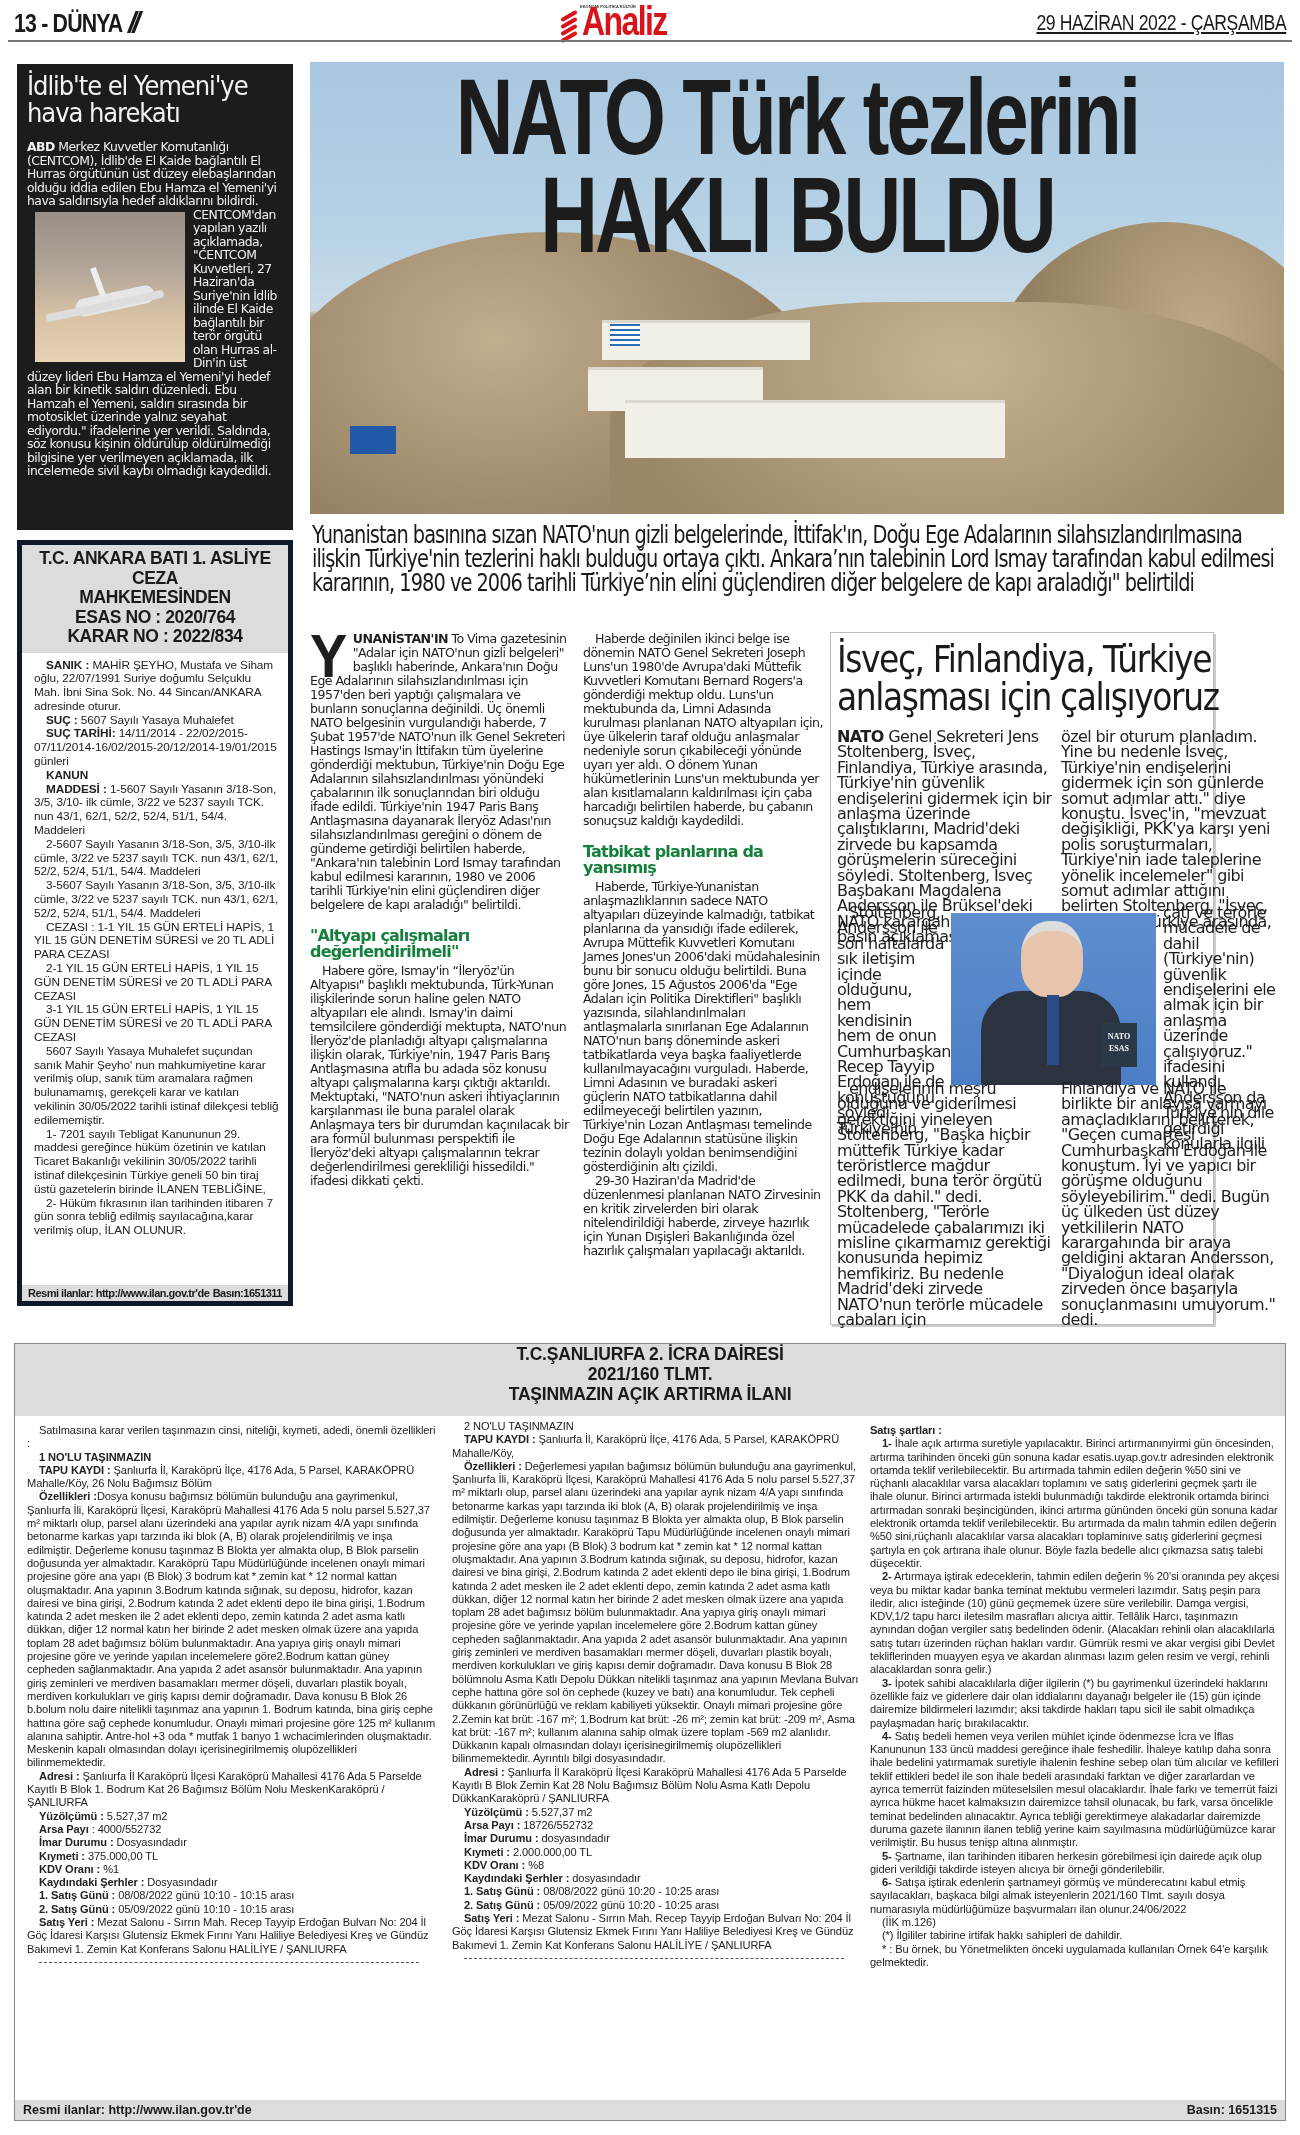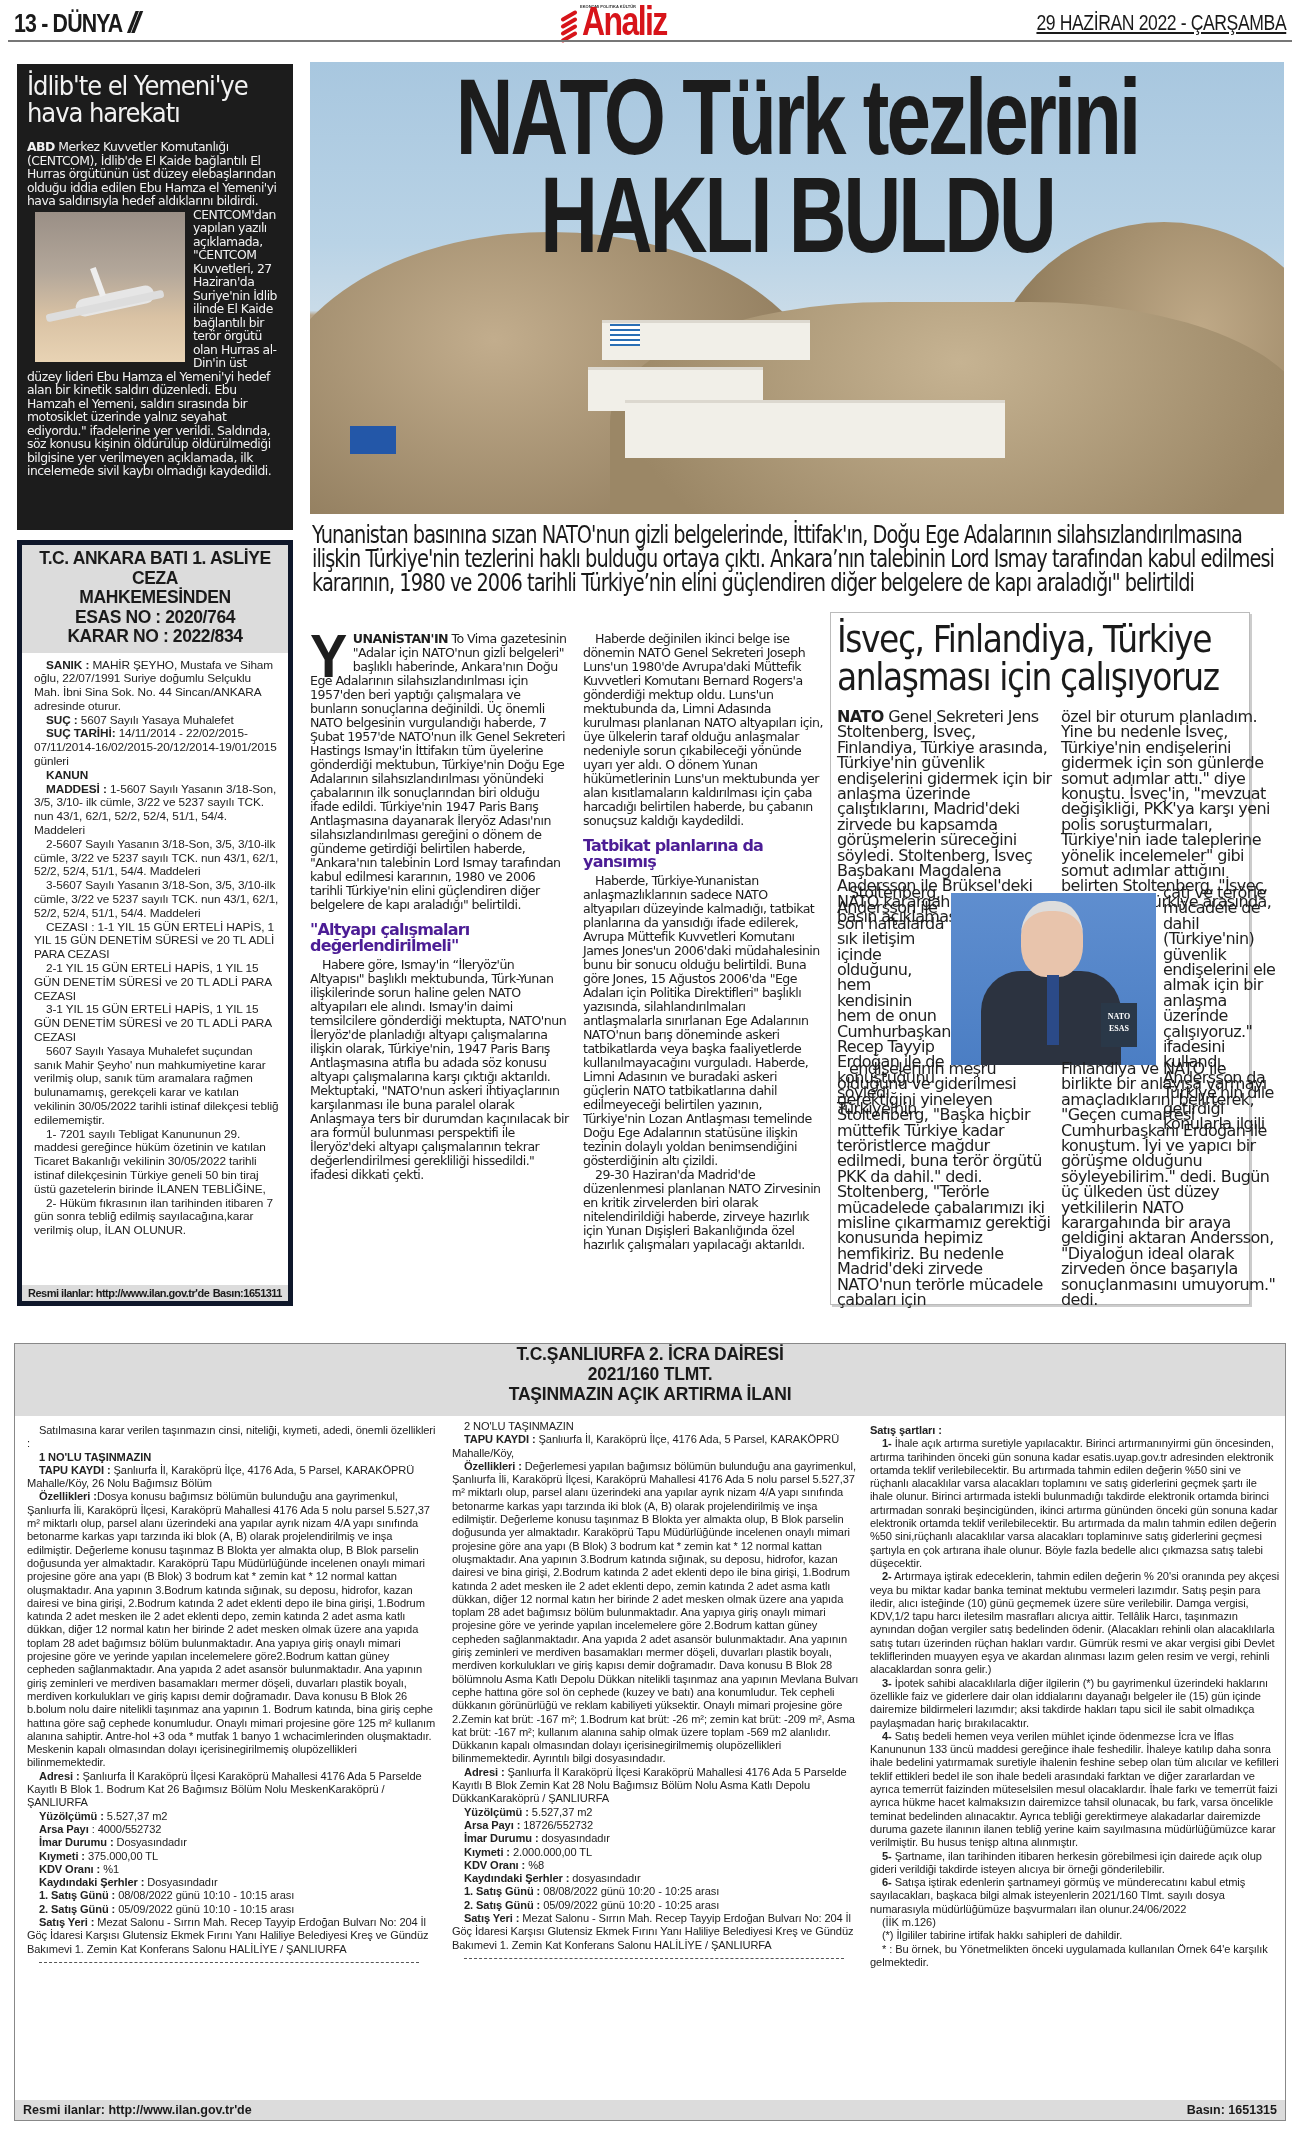--- a/index.html
+++ b/index.html
@@ -38,26 +38,26 @@
 .bld{position:absolute;background:#f1efe8;border-top:3px solid #dcd8cf}
 #hero h1{position:absolute;left:0;right:0;top:6px;text-align:center;font:700 108px "Liberation Sans",sans-serif;line-height:98px;letter-spacing:-4px;color:#1c1c1c;transform:scaleX(.74);transform-origin:center}
 #hero h1 span{display:block}
 #flag{position:absolute;left:300px;top:262px;width:30px;height:22px;background:repeating-linear-gradient(180deg,#2a6fb5 0 2.5px,#fff 2.5px 5px)}
 #container{position:absolute;left:40px;top:364px;width:46px;height:28px;background:#2357a8}
 
 #deck{left:312px;top:522px;width:980px;font:400 25.5px "DejaVu Sans",sans-serif;line-height:24px;letter-spacing:-1.3px;transform:scaleX(.76);transform-origin:left;width:1290px}
 
 .col{position:absolute;font:400 12.6px "DejaVu Sans",sans-serif;line-height:14px;letter-spacing:-.55px;color:#1e1e1e;text-align:left}
 .col p{text-indent:12px}
-.col .sub{color:#4c1d95;font:700 16px "DejaVu Sans",sans-serif;line-height:16px;letter-spacing:-.8px;margin:10px 0 4px}
+.col .sub{color:#15803d;font:700 16px "DejaVu Sans",sans-serif;line-height:16px;letter-spacing:-.8px;margin:16px 0 4px}
 #c1{left:310px;top:632px;width:260px}
 #drop{float:left;font:700 62px "Liberation Sans",sans-serif;line-height:48px;margin:0 4px -6px -2px;transform:scaleX(.9)}
 #c2{left:583px;top:632px;width:240px}
 
-#box{left:830px;top:612px;width:420px;height:693px;border:1px solid #bbb;box-shadow:2px 2px 0 #ccc}
+#box{left:830px;top:632px;width:384px;height:693px;border:1px solid #bbb;box-shadow:2px 2px 0 #ccc}
 #box h3{position:absolute;left:6px;top:8px;width:470px;font:400 37px "DejaVu Sans",sans-serif;line-height:38px;letter-spacing:-1.6px;transform:scaleX(.89);transform-origin:left}
 #box .col{letter-spacing:-.6px;line-height:15.4px;font-size:16px}
 #b1{left:6px;top:96px;width:215px}
 #b2{left:230px;top:96px;width:215px}
 #stolt{position:absolute;left:120px;top:280px;width:205px;height:172px;background:linear-gradient(180deg,#5f8ecf,#4b7ec4);overflow:hidden}
 #stolt .head{position:absolute;left:70px;top:8px;width:62px;height:76px;background:#e8c4ac;border-radius:45% 45% 40% 40%;border-top:10px solid #ddd}
 #stolt .suit{position:absolute;left:30px;top:78px;width:140px;height:110px;background:#2c3340;border-radius:40px 40px 0 0}
 #stolt .tie{position:absolute;left:96px;top:82px;width:12px;height:70px;background:#2b4a88}
 #stolt .pod{position:absolute;left:150px;top:110px;width:36px;height:44px;background:#2a3848;color:#fff;font:700 8px "Liberation Serif",serif;text-align:center;padding-top:8px;line-height:12px}
 #boxleft{position:absolute;left:6px;top:272px;width:110px}

